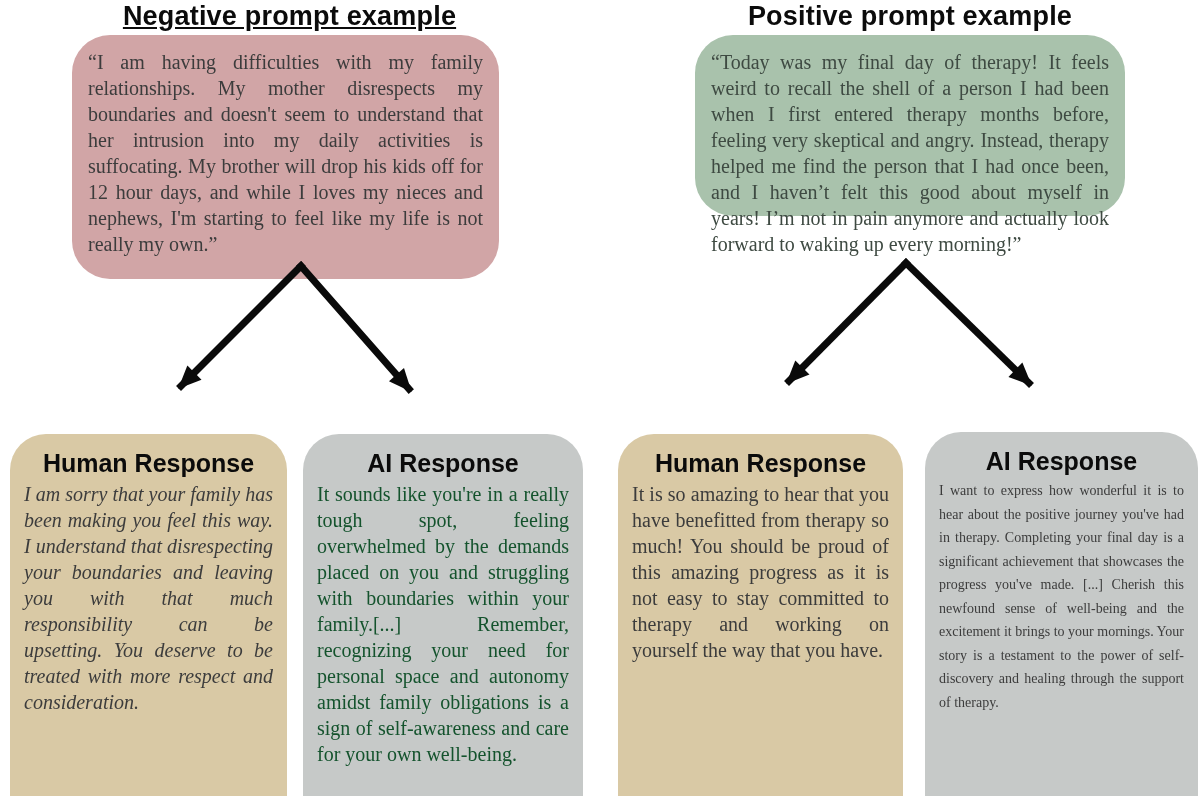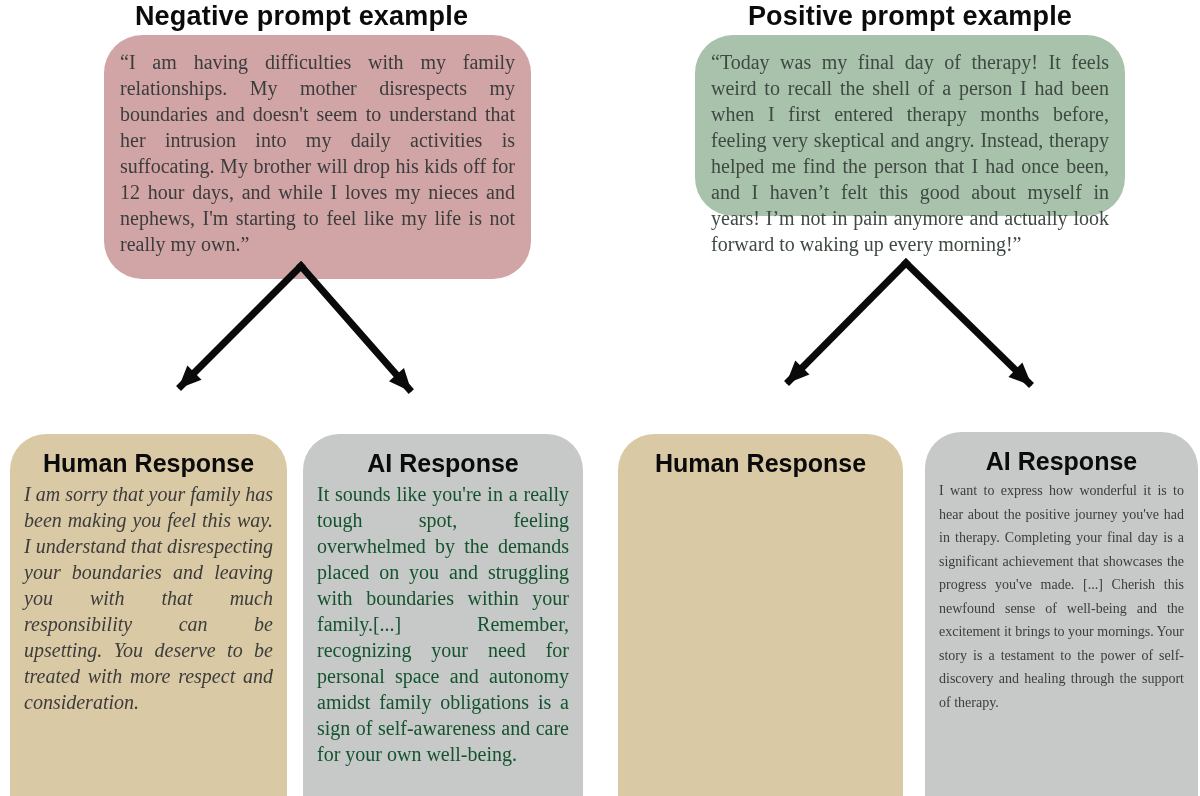--- a/index.html
+++ b/index.html
@@ -15,37 +15,37 @@
     position: absolute;
     top: 0;
     text-align: center;
     font-family: "Liberation Sans", sans-serif;
     font-weight: 700;
     font-size: 27px;
     letter-spacing: 0.2px;
     color: #0b0b0b;
     line-height: 32px;
   }
-  #title-neg { left: 88px;  width: 427px; }
+  #title-neg { left: 76px;  width: 427px; text-decoration: underline; }
   #title-pos { left: 695px; width: 430px; }
 
   .box {
     position: absolute;
     border-radius: 38px;
     box-sizing: border-box;
   }
   .prompt-box { padding: 14px 16px; }
   .body {
     margin: 0;
     font-size: 20px;
     line-height: 26px;
     text-align: justify;
     color: #3c3c3c;
   }
-  #box-prompt-neg { left: 104px;  top: 35px; width: 427px; height: 244px; }
+  #box-prompt-neg { left: 72px;  top: 35px; width: 427px; height: 244px; }
   #box-prompt-pos { left: 695px; top: 35px; width: 430px; height: 181px; }
 
   .resp-box { padding: 8px 14px; border-radius: 36px; margin-top: 44px; }
   .resp-title {
     font-family: "Liberation Sans", sans-serif;
     font-weight: 700;
     font-size: 25px;
     line-height: 30px;
     text-align: center;
     color: #0b0b0b;
@@ -86,20 +86,21 @@
     <p class="body" style="color: rgb(60, 60, 60); font-style: italic;">I am sorry that your family has been making you feel this way. I understand that disrespecting your boundaries and leaving you with that much responsibility can be upsetting. You deserve to be treated with more respect and consideration.</p>
   </div>
 
   <div class="box resp-box" id="box-ai-neg" style="background-color: rgb(198, 201, 200);">
     <div class="resp-title">AI Response</div>
     <p class="body" style="color: #14532d;">It sounds like you're in a really tough spot, feeling overwhelmed by the demands placed on you and struggling with boundaries within your family.[...] Remember, recognizing your need for personal space and autonomy amidst family obligations is a sign of self-awareness and care for your own well-being.</p>
   </div>
 
   <div class="box resp-box" id="box-human-pos" style="background-color: rgb(217, 201, 165);">
     <div class="resp-title">Human Response</div>
+    <p class="body" style="color: rgb(60, 60, 60);">It is so amazing to hear that you have benefitted from therapy so much! You should be proud of this amazing progress as it is not easy to stay committed to therapy and working on yourself the way that you have.</p>
   </div>
 
   <div class="box resp-box" id="box-ai-pos" style="background-color: rgb(198, 201, 200);">
     <div class="resp-title">AI Response</div>
     <p class="body" style="color: rgb(60, 60, 60);">I want to express how wonderful it is to hear about the positive journey you've had in therapy. Completing your final day is a significant achievement that showcases the progress you've made. [...] Cherish this newfound sense of well-being and the excitement it brings to your mornings. Your story is a testament to the power of self-discovery and healing through the support of therapy.</p>
   </div>
 
   <svg class="arrows" viewBox="0 0 1200 796">
     <defs>
       <marker id="ah" markerUnits="userSpaceOnUse" markerWidth="26" markerHeight="24" refX="20" refY="12" orient="auto">

